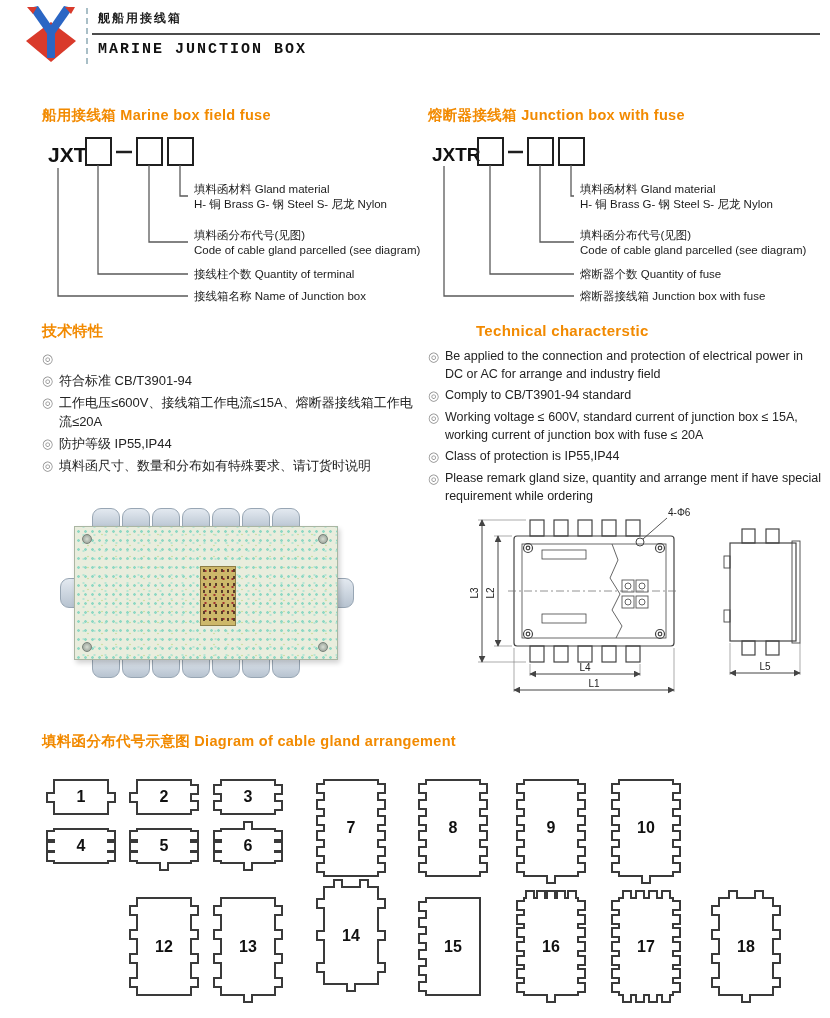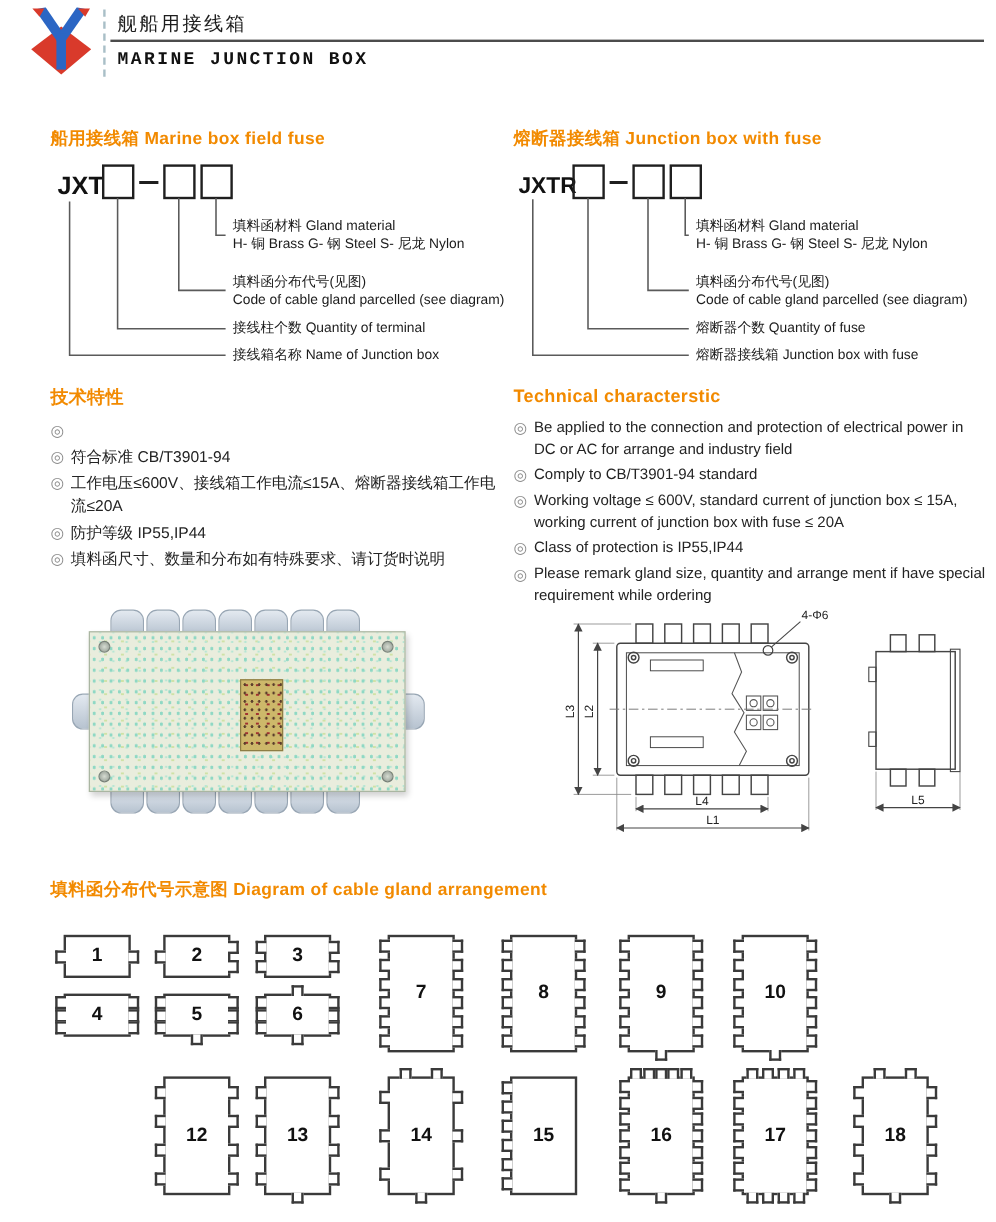--- a/index.html
+++ b/index.html
@@ -1,21 +1,21 @@
 <!DOCTYPE html>
 <html><head>
 <meta charset="utf-8">
 <style>
   html,body{margin:0;padding:0;}
   body{width:830px;height:1018px;position:relative;background:#fff;
        font-family:"Liberation Sans",sans-serif;color:#222;overflow:hidden;}
   .abs{position:absolute;}
   
   .vsep{border-left:2px dashed #a9bfc7;}
-  .title-cn{font-size:16px;font-weight:normal;letter-spacing:2px;color:#1d1d1d;}
+  .title-cn{font-size:12px;font-weight:bold;letter-spacing:2px;color:#1d1d1d;}
   .hr{background:#4c4c4c;height:2px;}
   .title-en{font-family:"Liberation Mono",monospace;font-weight:bold;font-size:15px;
             letter-spacing:2px;color:#111;}
   
   .orange-h{color:#f28a00;font-weight:bold;font-size:14.5px;letter-spacing:.3px;white-space:nowrap;}
   
   .diag{width:380px;height:185px;}
   .callout{position:absolute;font-size:11.5px;line-height:15px;color:#1b1b1b;white-space:nowrap;}
   
   .ti{display:flex;margin-bottom:3px;}
@@ -148,21 +148,21 @@
         <span class="t">防护等级 IP55,IP44</span>
       </div>
     <div class="ti">
         <span class="b">◎</span>
         <span class="t">填料函尺寸、数量和分布如有特殊要求、请订货时说明</span>
       </div>
   </div>
 </div>
 
 <div class="abs en" style="left:428px;top:322px;width:394px;">
-  <div class="orange-h" style="font-size:15px;">Technical characterstic</div>
+  <div class="orange-h" style="font-size:15px;margin-left:48px;">Technical characterstic</div>
   <div style="margin-top:8px;">
     <div class="ti">
         <span class="b">◎</span>
         <span class="t">Be applied to the connection and protection of electrical power in DC or AC for arrange and industry field</span>
       </div>
     <div class="ti">
         <span class="b">◎</span>
         <span class="t">Comply to CB/T3901-94 standard</span>
       </div>
     <div class="ti">
@@ -420,21 +420,21 @@
       <i class="tab tab-left" style="top: 6.375px;"></i>
       <i class="tab tab-left" style="top: 30.125px;"></i>
       <i class="tab tab-left" style="top: 53.875px;"></i>
       <i class="tab tab-left" style="top: 77.625px;"></i>
       <i class="tab tab-right" style="top: 6.375px;"></i>
       <i class="tab tab-right" style="top: 30.125px;"></i>
       <i class="tab tab-right" style="top: 53.875px;"></i>
       <i class="tab tab-right" style="top: 77.625px;"></i>
       <i class="tab tab-bottom" style="left: 21px;"></i>
     </div>
-    <div class="gbox" style="left: 283px; top: 135px; width: 52px; height: 95px;">
+    <div class="gbox" style="left: 283px; top: 124px; width: 52px; height: 95px;">
       <span>14</span>
       <i class="tab tab-left" style="top: 10.3333px;"></i>
       <i class="tab tab-left" style="top: 42px;"></i>
       <i class="tab tab-left" style="top: 73.6667px;"></i>
       <i class="tab tab-right" style="top: 10.3333px;"></i>
       <i class="tab tab-right" style="top: 42px;"></i>
       <i class="tab tab-right" style="top: 73.6667px;"></i>
       <i class="tab tab-top" style="left: 8px;"></i>
       <i class="tab tab-top" style="left: 34px;"></i>
       <i class="tab tab-bottom" style="left: 21px;"></i>

